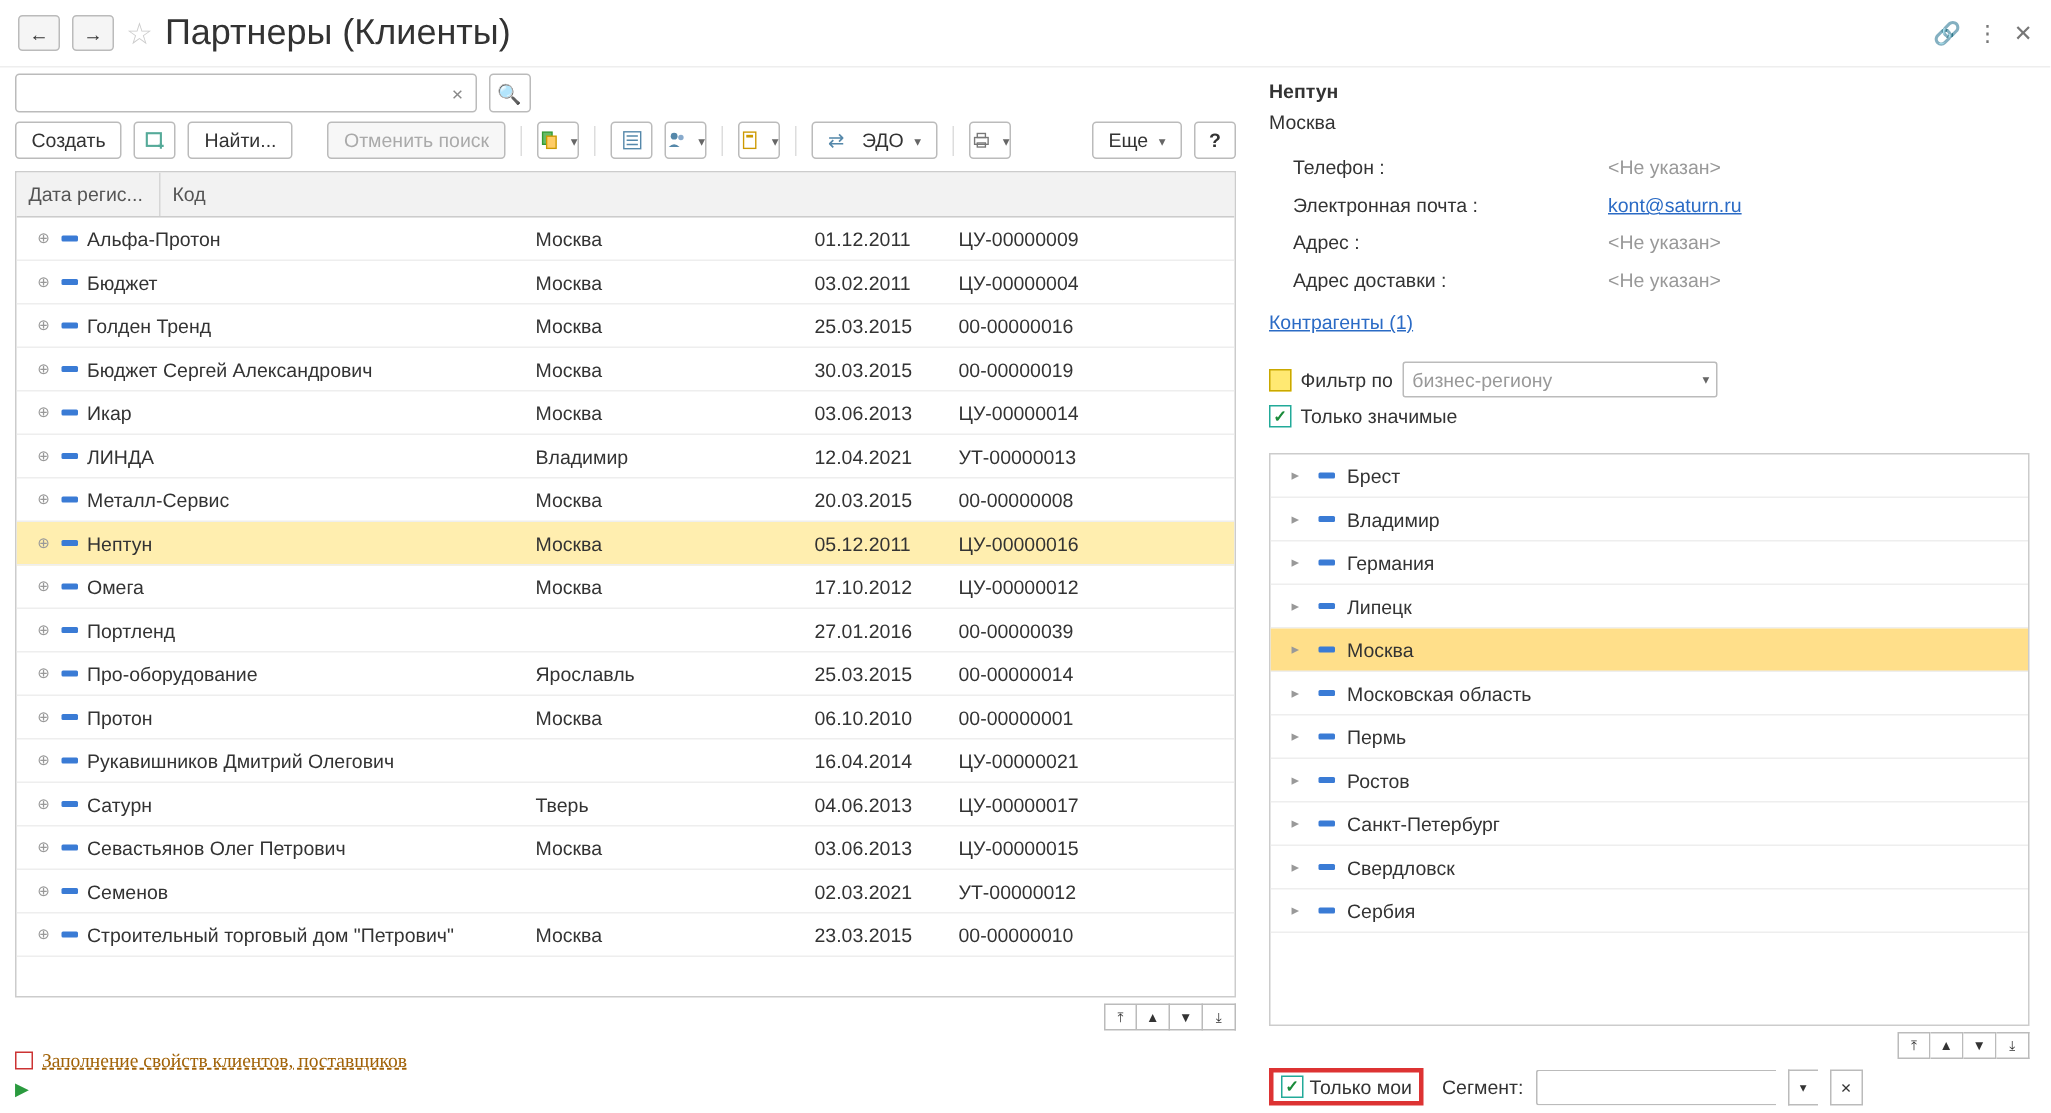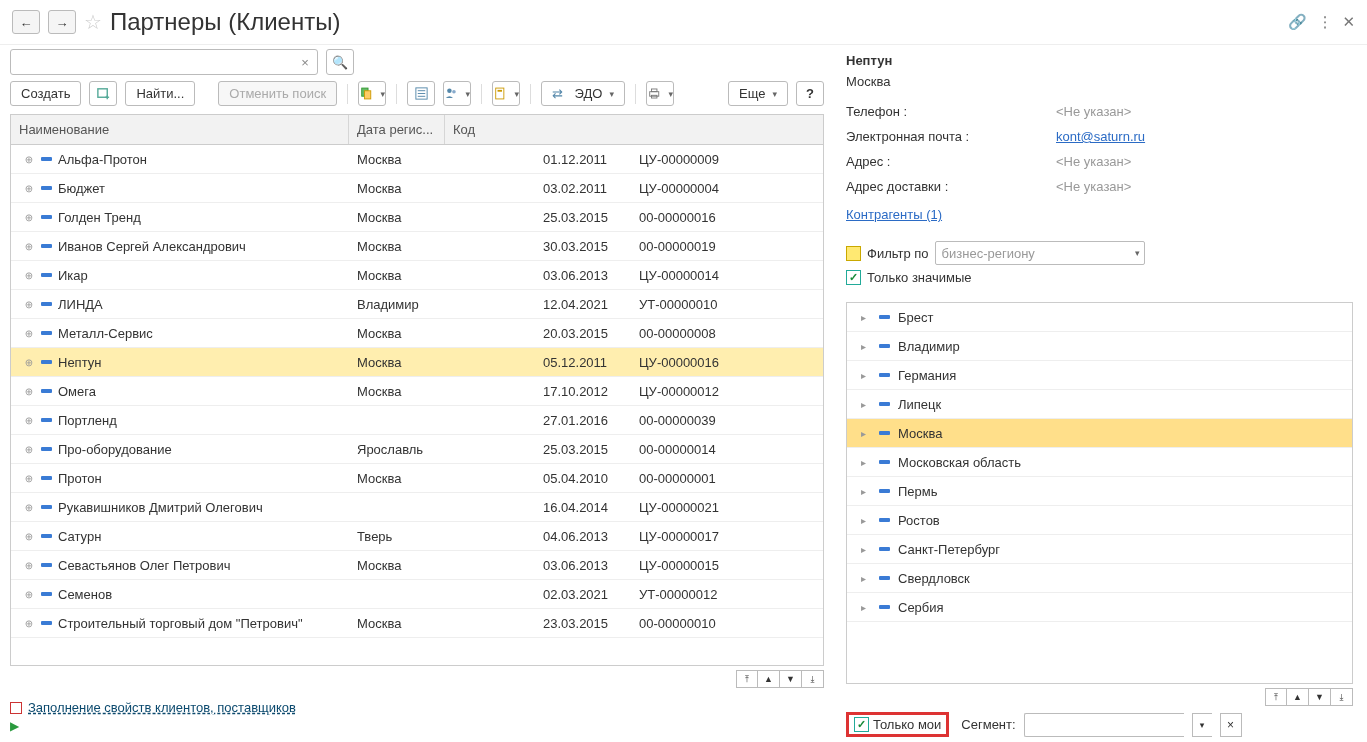--- a/index.html
+++ b/index.html
@@ -52,28 +52,28 @@
 .bar { width:11px; height:4px; background:#3a7bd5; display:inline-block; border-radius:1px;}
 
 
 .nav-footer { display:flex; justify-content:flex-end; gap:0; margin-top:4px;}
 .nav-footer .mini { width:22px; height:18px; border:1px solid #bbb; background:#fff; display:flex; align-items:center; justify-content:center; font-size:9px; cursor:pointer; }
 .nav-footer .mini + .mini { border-left:none;}
 
 
 .bottom-links { margin-top:8px; }
 .bottom-links .lnk { display:flex; align-items:center; gap:6px; margin:4px 0;}
-.bottom-links a { color:#0c4a6e; text-decoration:underline dashed; }
+.bottom-links a { color:#a16207; text-decoration:underline dashed;font-family:Liberation Serif, serif; }
 .green-arrow { color:#2a9a3e; font-size:12px; }
 .red-sq { width:12px;height:12px;border:1px solid #c33;}
 
 
 .detail-title { font-weight:bold; margin-bottom:6px; }
 .detail-sub { margin-bottom:10px; color:#333; }
-.detail-row { display:flex; margin: 5px 0; font-size:13px; }
+.detail-row { display:flex; margin: 5px 16px; font-size:13px; }
 .detail-label { width: 210px; color:#333; }
 .detail-val { color:#333; }
 .placeholder { color:#999; }
 .link { color:#2b6bc5; text-decoration:underline; cursor:pointer; }
 
 
 .filter-box { margin: 14px 0 8px 0; }
 .chk-row { display:flex; align-items:center; gap:6px; margin:5px 0;}
 .chk { width:15px; height:15px; border:1px solid #888; display:inline-flex; align-items:center;justify-content:center; font-size:11px; }
 .chk.green { border-color:#2a9; color:#1a8b3a; font-weight:bold;}
@@ -183,21 +183,20 @@
         </div>
       <div style="flex:1"></div>
       <div class="btn btn-dd">
           <span>Еще</span>
         </div>
       <div class="btn btn-icon help-btn">?</div>
     </div>
 
     <div class="table-wrap">
       <div class="thead">
-        <div class="th col-name">Наименование</div>
         <div class="th col-date">Дата регис...</div>
         <div class="th col-code">Код</div>
       </div>
       <div class="tbody" id="tbody">
           <div class="trow">
             <div class="td col-name">
               <span class="exp">⊕</span>
               <span class="bar"></span>
               <span>Альфа-Протон</span>
             </div>
@@ -222,21 +221,21 @@
               <span>Голден Тренд</span>
             </div>
             <div class="td col-region">Москва</div>
             <div class="td col-date">25.03.2015</div>
             <div class="td col-code">00-00000016</div>
           </div>
           <div class="trow">
             <div class="td col-name">
               <span class="exp">⊕</span>
               <span class="bar"></span>
-              <span>Иванов Сергей Александрович</span>
+              <span>Бюджет Сергей Александрович</span>
             </div>
             <div class="td col-region">Москва</div>
             <div class="td col-date">30.03.2015</div>
             <div class="td col-code">00-00000019</div>
           </div>
           <div class="trow">
             <div class="td col-name">
               <span class="exp">⊕</span>
               <span class="bar"></span>
               <span>Икар</span>
@@ -246,21 +245,21 @@
             <div class="td col-code">ЦУ-00000014</div>
           </div>
           <div class="trow">
             <div class="td col-name">
               <span class="exp">⊕</span>
               <span class="bar"></span>
               <span>ЛИНДА</span>
             </div>
             <div class="td col-region">Владимир</div>
             <div class="td col-date">12.04.2021</div>
-            <div class="td col-code">УТ-00000010</div>
+            <div class="td col-code">УТ-00000013</div>
           </div>
           <div class="trow">
             <div class="td col-name">
               <span class="exp">⊕</span>
               <span class="bar"></span>
               <span>Металл-Сервис</span>
             </div>
             <div class="td col-region">Москва</div>
             <div class="td col-date">20.03.2015</div>
             <div class="td col-code">00-00000008</div>
@@ -305,21 +304,21 @@
             <div class="td col-date">25.03.2015</div>
             <div class="td col-code">00-00000014</div>
           </div>
           <div class="trow">
             <div class="td col-name">
               <span class="exp">⊕</span>
               <span class="bar"></span>
               <span>Протон</span>
             </div>
             <div class="td col-region">Москва</div>
-            <div class="td col-date">05.04.2010</div>
+            <div class="td col-date">06.10.2010</div>
             <div class="td col-code">00-00000001</div>
           </div>
           <div class="trow">
             <div class="td col-name">
               <span class="exp">⊕</span>
               <span class="bar"></span>
               <span>Рукавишников Дмитрий Олегович</span>
             </div>
             <div class="td col-region"></div>
             <div class="td col-date">16.04.2014</div>

